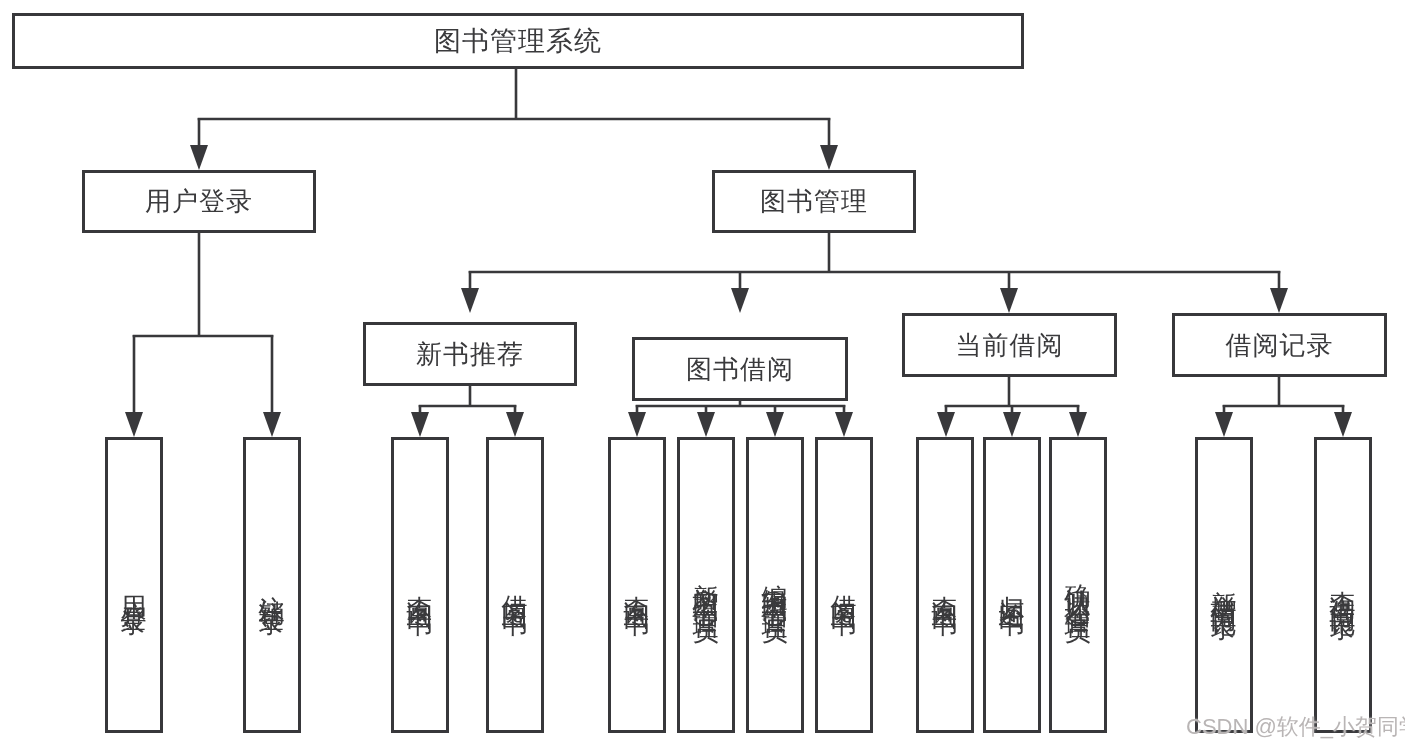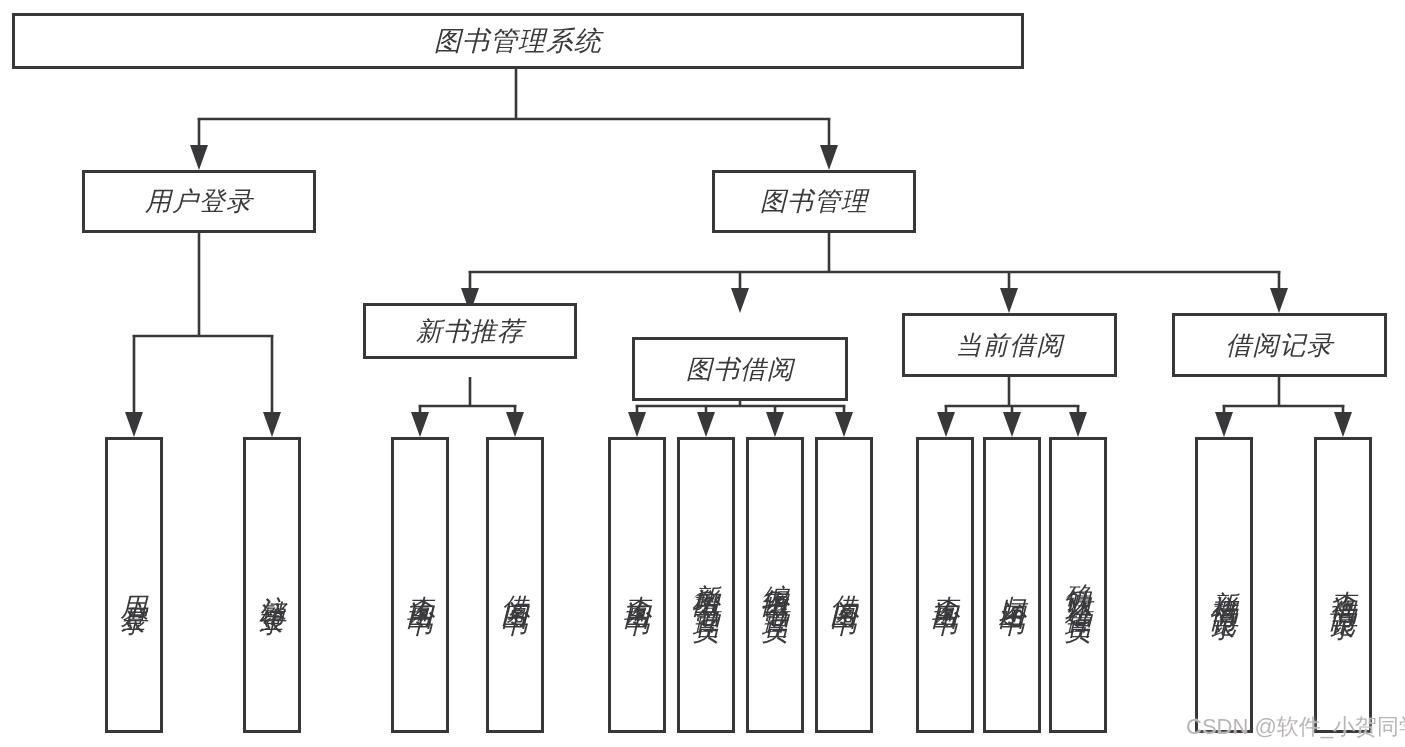--- a/index.html
+++ b/index.html
@@ -14,41 +14,40 @@
   }
   svg.wires { position: absolute; left: 0; top: 0; }
   .node {
     position: absolute;
     background: #ffffff;
     border: 3px solid #38383b;
     display: flex;
     align-items: center;
     justify-content: center;
     color: #3a3a3c;
-    font-style: italic;
   }
   .node.h .lbl {
     font-size: 26px;
     letter-spacing: 1px;
     white-space: nowrap;
   }
   .node.root-box .lbl { font-size: 27px; }
   .node.v .lbl {
     writing-mode: vertical-rl;
     text-orientation: mixed;
     font-size: 26px;
     line-height: 1;
     letter-spacing: 5px;
     white-space: nowrap;
   }
   
   .n-root   { left: 12px;   top: 13px;  width: 1012px; height: 56px; }
   .n-ul     { left: 82px;   top: 170px; width: 234px;  height: 63px; }
   .n-bm     { left: 712px;  top: 170px; width: 204px;  height: 63px; }
-  .n-nbr    { left: 363px;  top: 303px; width: 214px;  height: 56px; }
+  .n-nbr    { left: 363px;  top: 322px; width: 214px;  height: 64px; }
   .n-bb     { left: 632px;  top: 313px; width: 216px;  height: 64px; margin-top: 24px; }
   .n-cb     { left: 902px;  top: 313px; width: 215px;  height: 64px; }
   .n-br     { left: 1172px; top: 313px; width: 215px;  height: 64px; }
   
   .leaf { top: 437px; width: 58px; height: 296px; }
   .l-ul1 { left: 105px; }  .l-ul2 { left: 243px; }
   .l-n1  { left: 391px; }  .l-n2  { left: 486px; }
   .l-b1  { left: 608px; }  .l-b2  { left: 677px; }
   .l-b3  { left: 746px; }  .l-b4  { left: 815px; }
   .l-c1  { left: 916px; }  .l-c2  { left: 983px; }  .l-c3 { left: 1049px; }

